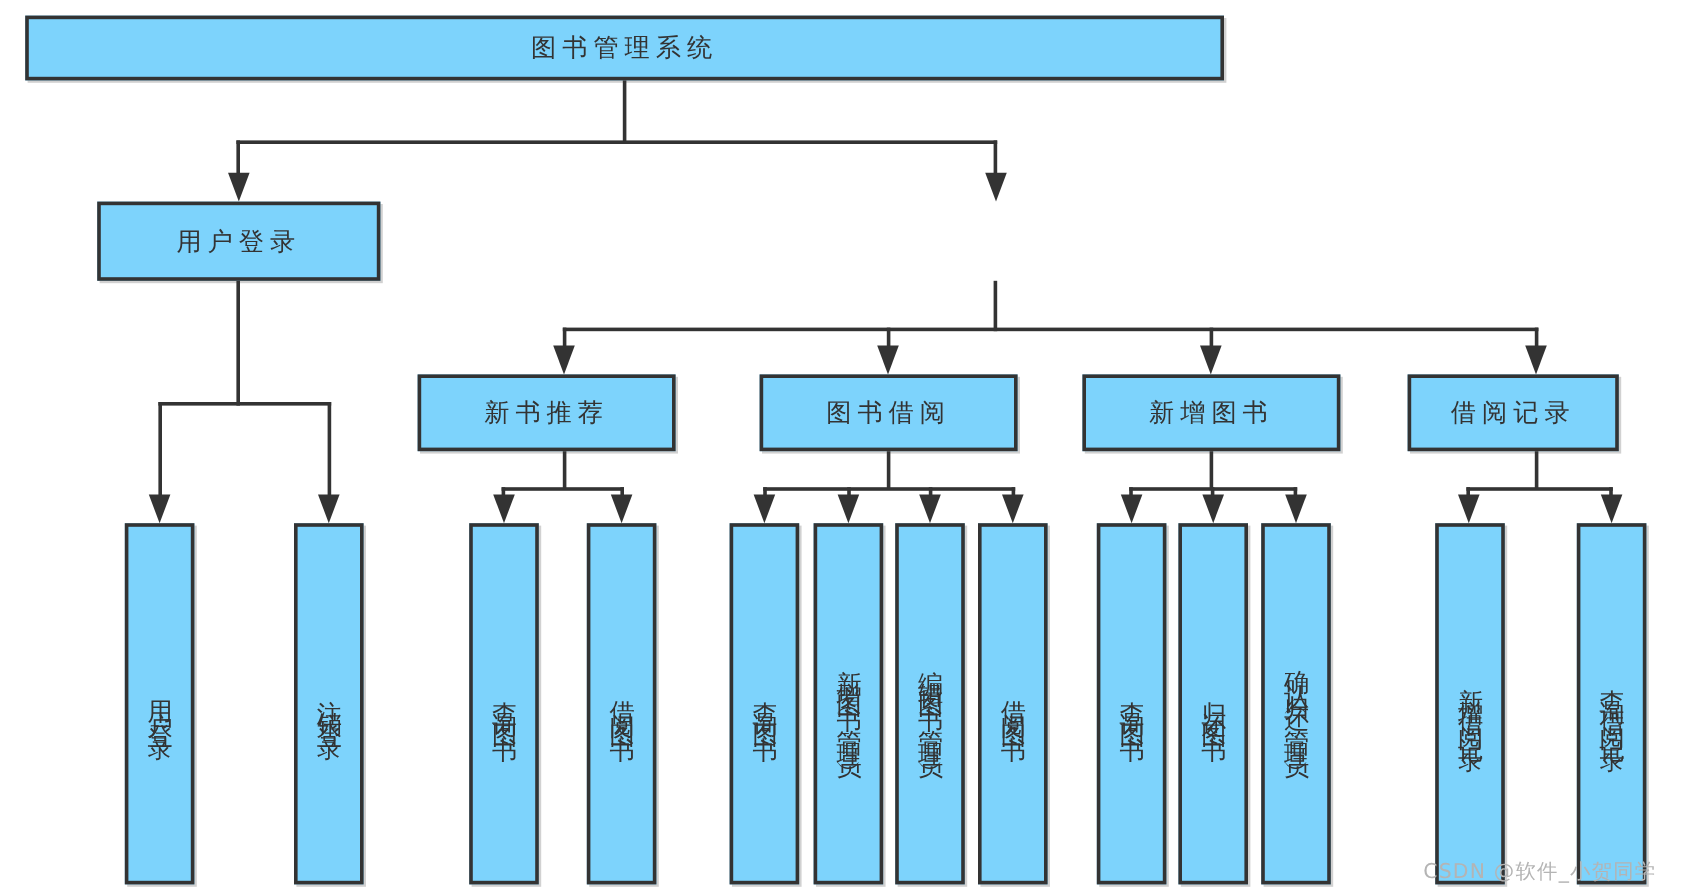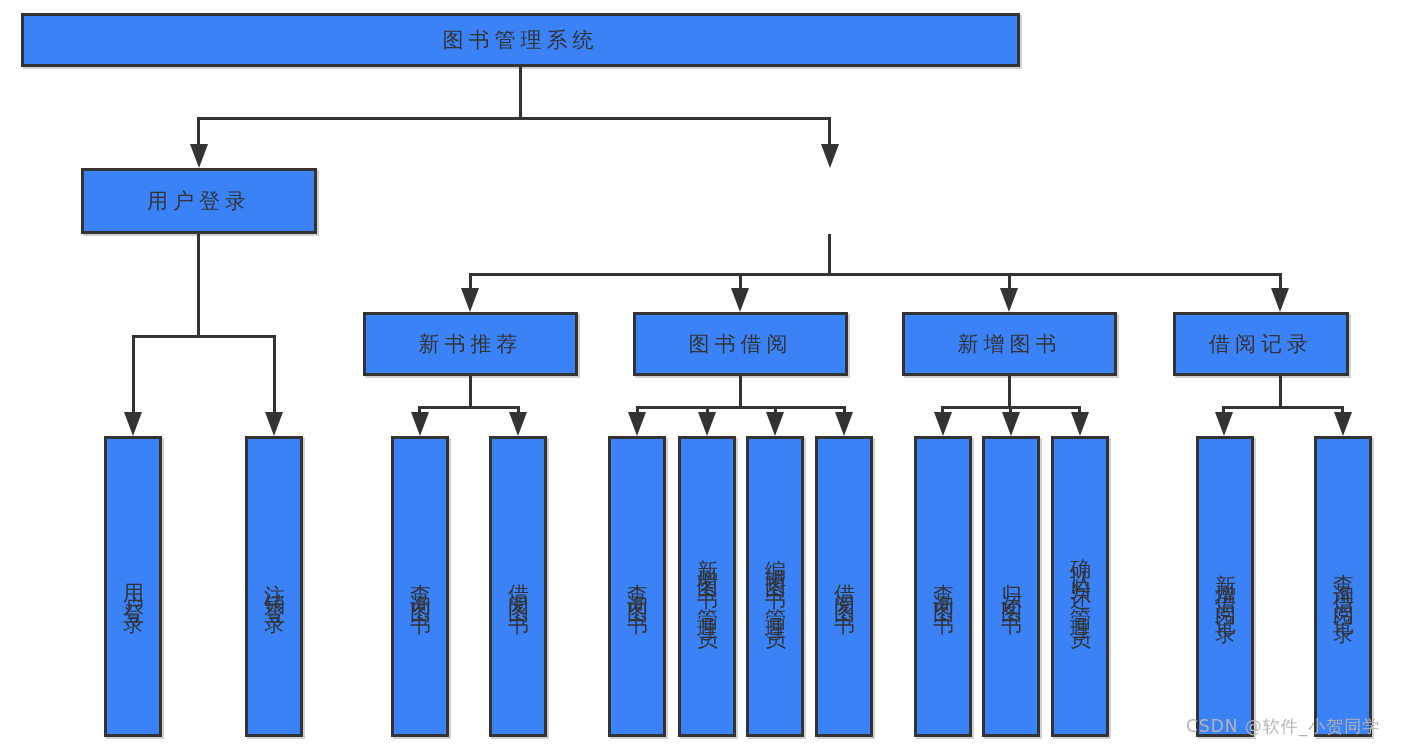--- a/index.html
+++ b/index.html
@@ -14,21 +14,21 @@
     width:1405px;height:747px;
     background:var(--bg);
     font-family:"DejaVu Sans","Liberation Sans",sans-serif;
     color:var(--text);
     overflow:hidden;
   }
   .box{
     position:absolute;
     box-sizing:border-box;
     border:3px solid var(--line);
-    background:#3b82f6;
+    background:#7dd3fc;
     display:flex;
     align-items:center;
     justify-content:center;
     box-shadow:2px 2px 0 rgba(0,0,0,0.18);
     font-size:21px;
     letter-spacing:5px;
     white-space:nowrap;
   }
   .vbox{
     writing-mode:vertical-lr;
@@ -81,21 +81,21 @@
   <div class="hline" style="left:469px;top:273px;width:813px;"></div>
   <div class="vline" style="left:469px;top:273px;height:17px;"></div>
   <div class="arrow" style="left:461px;top:288px;"></div>
   <div class="vline" style="left:739px;top:273px;height:17px;"></div>
   <div class="arrow" style="left:731px;top:288px;"></div>
   <div class="vline" style="left:1008px;top:273px;height:17px;"></div>
   <div class="arrow" style="left:1000px;top:288px;"></div>
   <div class="vline" style="left:1279px;top:273px;height:17px;"></div>
   <div class="arrow" style="left:1271px;top:288px;"></div>
 
-  <div class="box" style="left:363px;top:312px;width:215px;height:64px;">新书推荐</div>
+  <div class="box" style="left:348px;top:312px;width:215px;height:64px;">新书推荐</div>
   <div class="box" style="left:633px;top:312px;width:215px;height:64px;">图书借阅</div>
   <div class="box" style="left:902px;top:312px;width:215px;height:64px;">新增图书</div>
   <div class="box" style="left:1173px;top:312px;width:176px;height:64px;">借阅记录</div>
 
   <div class="vline" style="left:469px;top:376px;height:32px;"></div>
   <div class="hline" style="left:418px;top:406px;width:102px;"></div>
   <div class="vline" style="left:418px;top:406px;height:8px;"></div>
   <div class="arrow" style="left:411px;top:412px;"></div>
   <div class="vline" style="left:517px;top:406px;height:8px;"></div>
   <div class="arrow" style="left:509px;top:412px;"></div>

